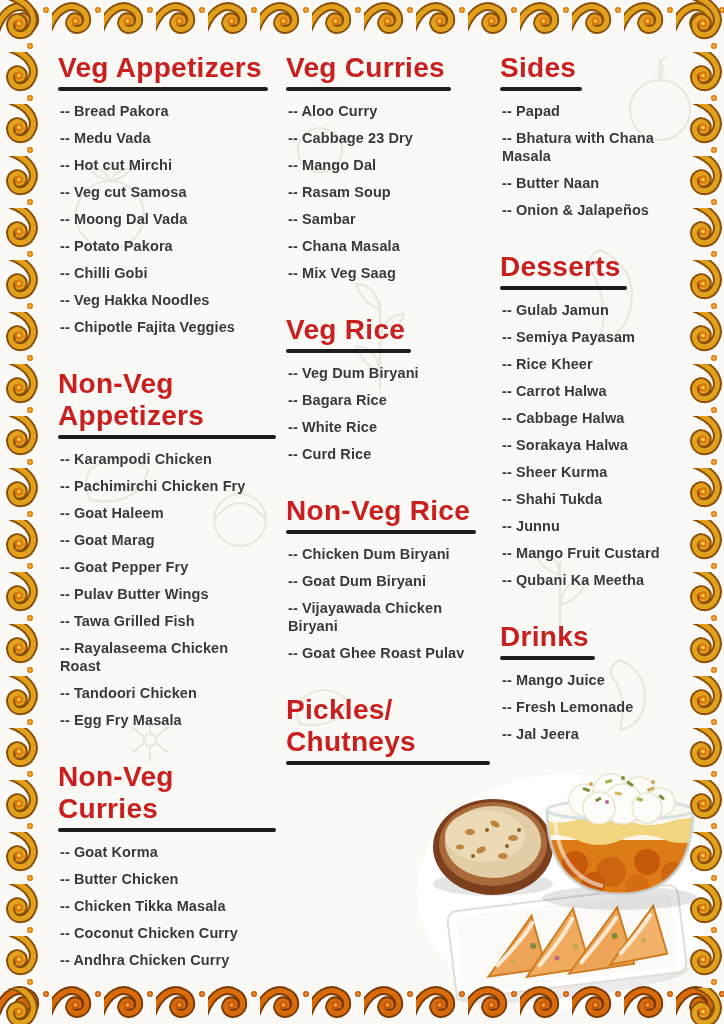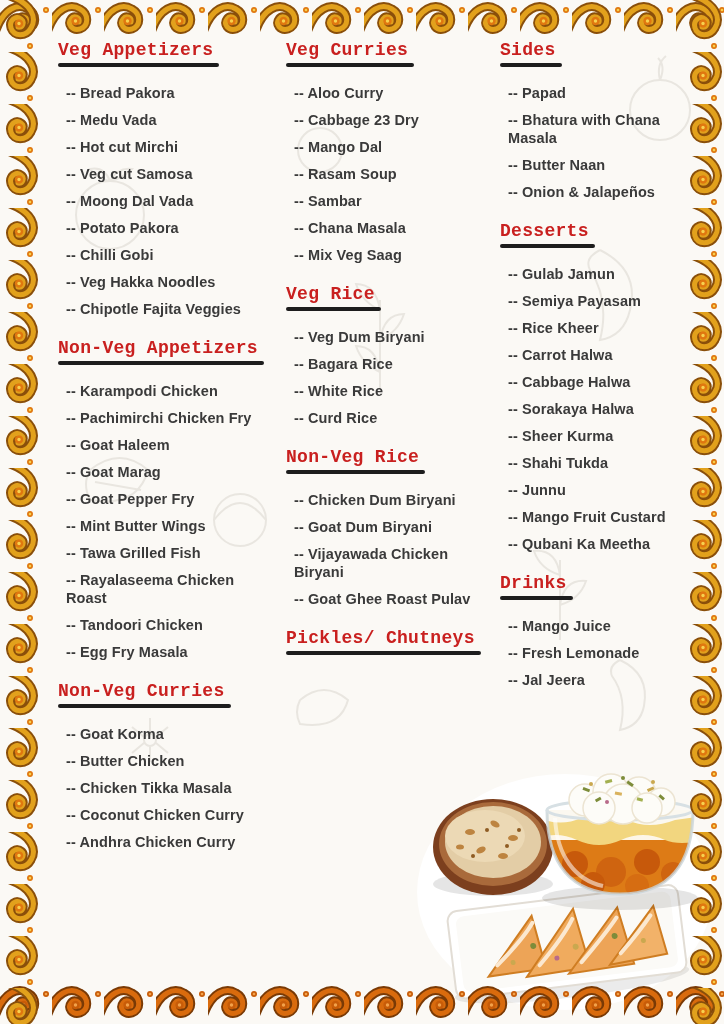--- a/index.html
+++ b/index.html
@@ -36,33 +36,33 @@
     position:absolute;left:0;top:0;width:724px;z-index:10;
     box-sizing:border-box;
     padding:40px 40px 40px 58px;
     display:grid;
     grid-template-columns:212px 198px 176px;
     column-gap:16px;
   }
   .menu-section + .menu-section{margin-top:20px;}
   .section-title{
     display:inline-block;position:relative;
-    margin:0 0 16px 0;
-    font-family:Liberation Mono, monospace;
+    margin:12px 0 16px 0;
+    font-family:Liberation Sans, sans-serif;
     font-weight:bold;
-    font-size:18px;letter-spacing:.3px;
+    font-size:28px;letter-spacing:.3px;
     color:var(--red,#c9201f);
   }
   .section-title::after{
     content:"";position:absolute;left:0;right:-6px;bottom:-7px;
     height:4px;border-radius:3px;
     background:var(--ink,#1d1d1d);
   }
   .item-list{
-    list-style:none;margin:8px;padding:0;
+    list-style:none;margin:2px;padding:0;
   }
   .item-list li{
     font-size:14.5px;line-height:18px;
     font-weight:600;
     color:var(--text,#3a3a3a);
     margin:0 0 9px 0;
     letter-spacing:.1px;
   }
   
   .photo{position:absolute;left:415px;top:752px;z-index:20;}
@@ -101,21 +101,21 @@
             <li>-- Chilli Gobi</li>
             <li>-- Veg Hakka Noodles</li>
             <li>-- Chipotle Fajita Veggies</li>
           </ul></section>
         <section class="menu-section"><h2 class="section-title">Non-Veg Appetizers</h2><ul class="item-list">
             <li>-- Karampodi Chicken</li>
             <li>-- Pachimirchi Chicken Fry</li>
             <li>-- Goat Haleem</li>
             <li>-- Goat Marag</li>
             <li>-- Goat Pepper Fry</li>
-            <li>-- Mint Butter Wings</li>
+            <li>-- Pulav Butter Wings</li>
             <li>-- Tawa Grilled Fish</li>
             <li>-- Rayalaseema Chicken Roast</li>
             <li>-- Tandoori Chicken</li>
             <li>-- Egg Fry Masala</li>
           </ul></section>
         <section class="menu-section"><h2 class="section-title">Non-Veg Curries</h2><ul class="item-list">
             <li>-- Goat Korma</li>
             <li>-- Butter Chicken</li>
             <li>-- Chicken Tikka Masala</li>
             <li>-- Coconut Chicken Curry</li>

